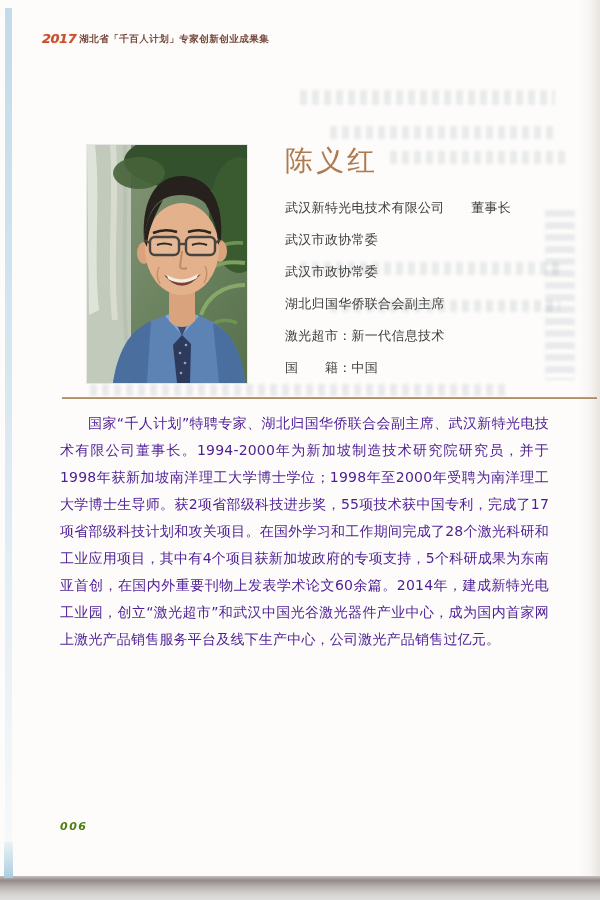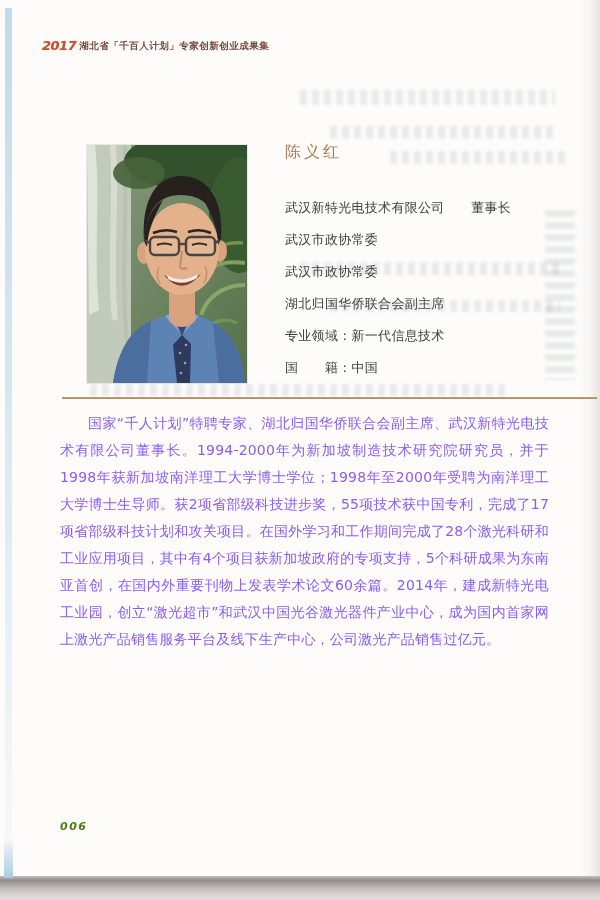--- a/index.html
+++ b/index.html
@@ -12,42 +12,42 @@
     background:linear-gradient(270deg,#e7e4e0 0%,rgba(243,241,238,.6) 45%,rgba(253,252,250,0) 100%);}
   .edge-bottom{position:absolute;left:0;top:876px;width:600px;height:24px;
     background:linear-gradient(180deg,#c5bfbd 0%,#938b89 18%,#b8b3b1 45%,#d6d3d2 75%,#e0dedd 100%);}
   .edge-bottom-left{position:absolute;left:4px;top:842px;width:9px;height:36px;
     background:linear-gradient(180deg,rgba(188,215,230,.2),#a9cde2);}
   .ghost{position:absolute;opacity:.12;filter:blur(1.5px);pointer-events:none;
     background:repeating-linear-gradient(90deg,#5a6b85 0 7px,transparent 7px 12px);}
   .ghost.v{background:repeating-linear-gradient(180deg,#5a6b85 0 7px,transparent 7px 12px);}
 
   
-  .hdr{position:absolute;left:42px;top:35px;white-space:nowrap;}
+  .hdr{position:absolute;left:42px;top:28px;white-space:nowrap;}
   .hdr .year{font-size:13px;font-weight:bold;font-style:italic;color:#c7502f;
     letter-spacing:-0.5px;text-shadow:0 0 1px rgba(199,80,47,.5);margin-right:3px;}
   .hdr .htitle{font-size:9.5px;font-weight:bold;color:#76493c;letter-spacing:.5px;vertical-align:1px;}
 
   
   .photo{position:absolute;left:87px;top:145px;width:160px;height:238px;
     box-shadow:0 0 0 1px rgba(0,0,0,.08);overflow:hidden;background:#7d9070;}
 
   
-  .name{position:absolute;left:285px;top:142px;margin:0;font-size:16px;font-weight:normal;
+  .name{position:absolute;left:285px;top:142px;margin:0;font-size:28px;font-weight:normal;
     color:#ae7a50;letter-spacing:3px;text-align:right;}
   .titles{position:absolute;left:285px;top:186px;width:300px;}
   .trow{font-size:13px;line-height:20px;color:#3d3d3d;letter-spacing:.3px;white-space:nowrap;margin-top:12px;}
 
   
   .rule{position:absolute;left:62px;top:397px;width:535px;height:2px;border:0;margin:0;
     background:linear-gradient(180deg,#c8a477 0%,#a9855e 100%);}
 
   
   .bio{position:absolute;left:60px;top:410px;width:489px;margin:0;font-size:14px;
-    line-height:27px;color:#8b5cf6;text-align:justify;text-indent:2em;letter-spacing:.2px;}
+    line-height:27px;color:#4c1d95;text-align:justify;text-indent:2em;letter-spacing:.2px;}
 
   
   .pageno{position:absolute;left:60px;top:820px;font-size:11px;font-weight:bold;
     font-style:italic;color:#4d7c0f;letter-spacing:1.5px;}
 </style>
 </head>
 <body>
 
 <div class="scan">
 
@@ -140,21 +140,21 @@
     </svg>
   </div>
 
   <h1 class="name">陈义红</h1>
 
   <div class="titles">
     <div class="trow">武汉新特光电技术有限公司　　董事长</div>
     <div class="trow">武汉市政协常委</div>
     <div class="trow">武汉市政协常委</div>
     <div class="trow">湖北归国华侨联合会副主席</div>
-    <div class="trow">专业领域：新一代信息技术</div>
+    <div class="trow">激光超市：新一代信息技术</div>
     <div class="trow">国　　籍：中国</div>
   </div>
 
   <hr class="rule">
 
   <p class="bio">国家“千人计划”特聘专家、湖北归国华侨联合会副主席、武汉新特光电技术有限公司董事长。1994-2000年为新加坡制造技术研究院研究员，并于1998年获新加坡南洋理工大学博士学位；1998年至2000年受聘为南洋理工大学博士生导师。获2项省部级科技进步奖，55项技术获中国专利，完成了17项省部级科技计划和攻关项目。在国外学习和工作期间完成了28个激光科研和工业应用项目，其中有4个项目获新加坡政府的专项支持，5个科研成果为东南亚首创，在国内外重要刊物上发表学术论文60余篇。2014年，建成新特光电工业园，创立“激光超市”和武汉中国光谷激光器件产业中心，成为国内首家网上激光产品销售服务平台及线下生产中心，公司激光产品销售过亿元。</p>
 
   <div class="pageno">006</div>
 
 </div>

